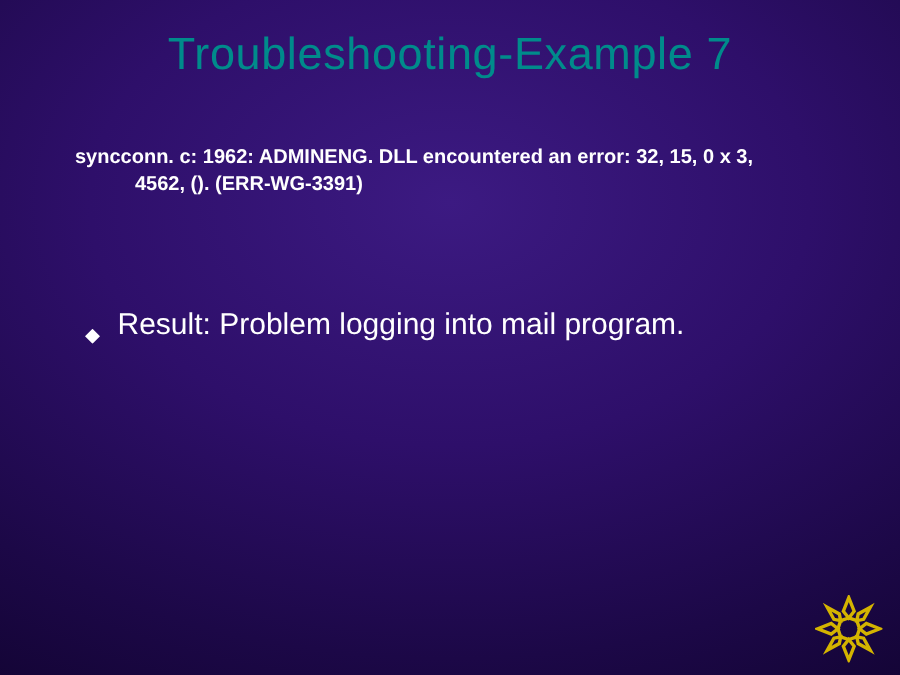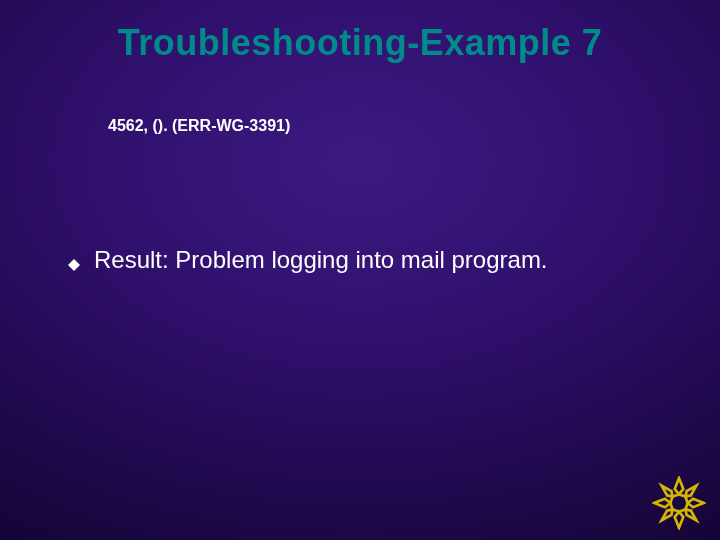--- a/index.html
+++ b/index.html
@@ -18,21 +18,21 @@
     box-sizing: border-box;
     color: #ffffff;
   }
   .title {
     position: absolute;
     top: 22px;
     left: 0;
     width: 100%;
     text-align: center;
     font-size: 36px;
-    font-weight: 700;
+    font-weight: 400;
     color: #008b8b;
     letter-spacing: 0.5px;
   }
   .error-block {
     position: absolute;
     top: 115px;
     left: 60px;
     right: 60px;
     font-size: 16px;
     font-weight: bold;
@@ -41,21 +41,21 @@
   }
   .error-line2 {
     padding-left: 48px;
   }
   .bullet-block {
     position: absolute;
     top: 245px;
     left: 68px;
     right: 60px;
     display: flex;
-    align-items: center;
+    align-items: flex-end;
     color: #ffffff;
   }
   .bullet-marker {
     flex: 0 0 auto;
     margin-top: 10px;
     margin-right: 14px;
     color: #ffffff;
   }
   .bullet-marker svg {
     display: block;
@@ -74,20 +74,21 @@
   }
 </style>
 </head>
 <body>
 
 <div class="slide">
 
   <div class="title">Troubleshooting-Example 7</div>
 
   <div class="error-block">
+    <div>syncconn. c: 1962: ADMINENG. DLL encountered an error: 32, 15, 0 x 3,</div>
     <div class="error-line2">4562, (). (ERR-WG-3391)</div>
   </div>
 
   <div class="bullet-block">
     <span class="bullet-marker">
       <svg width="12" height="12" viewBox="0 0 12 12">
         <polygon points="6,0 12,6 6,12 0,6" fill="#ffffff"></polygon>
       </svg>
     </span>
     <span class="bullet-text">Result: Problem logging into mail program.</span>

